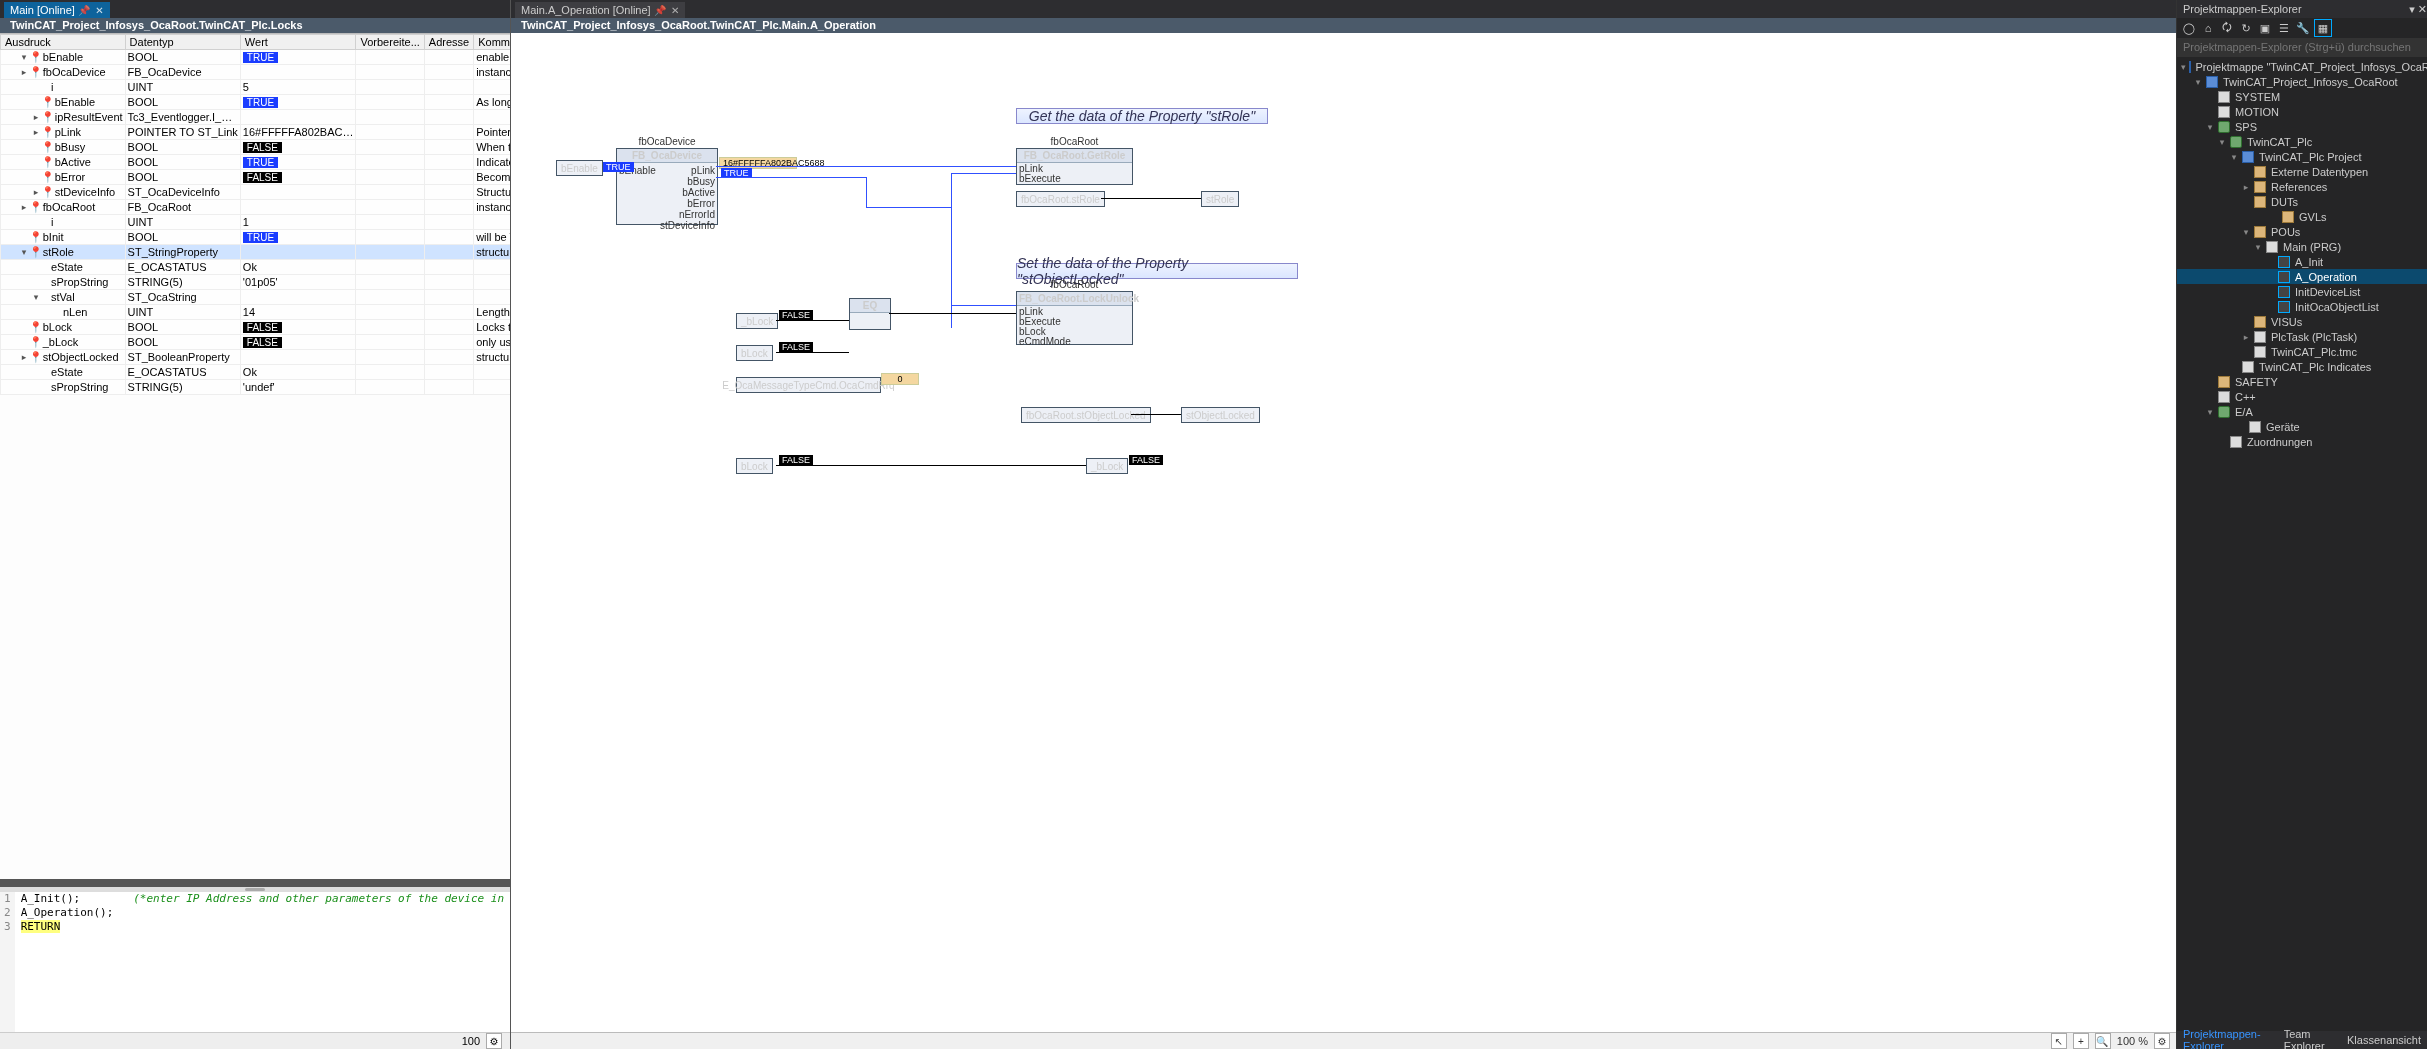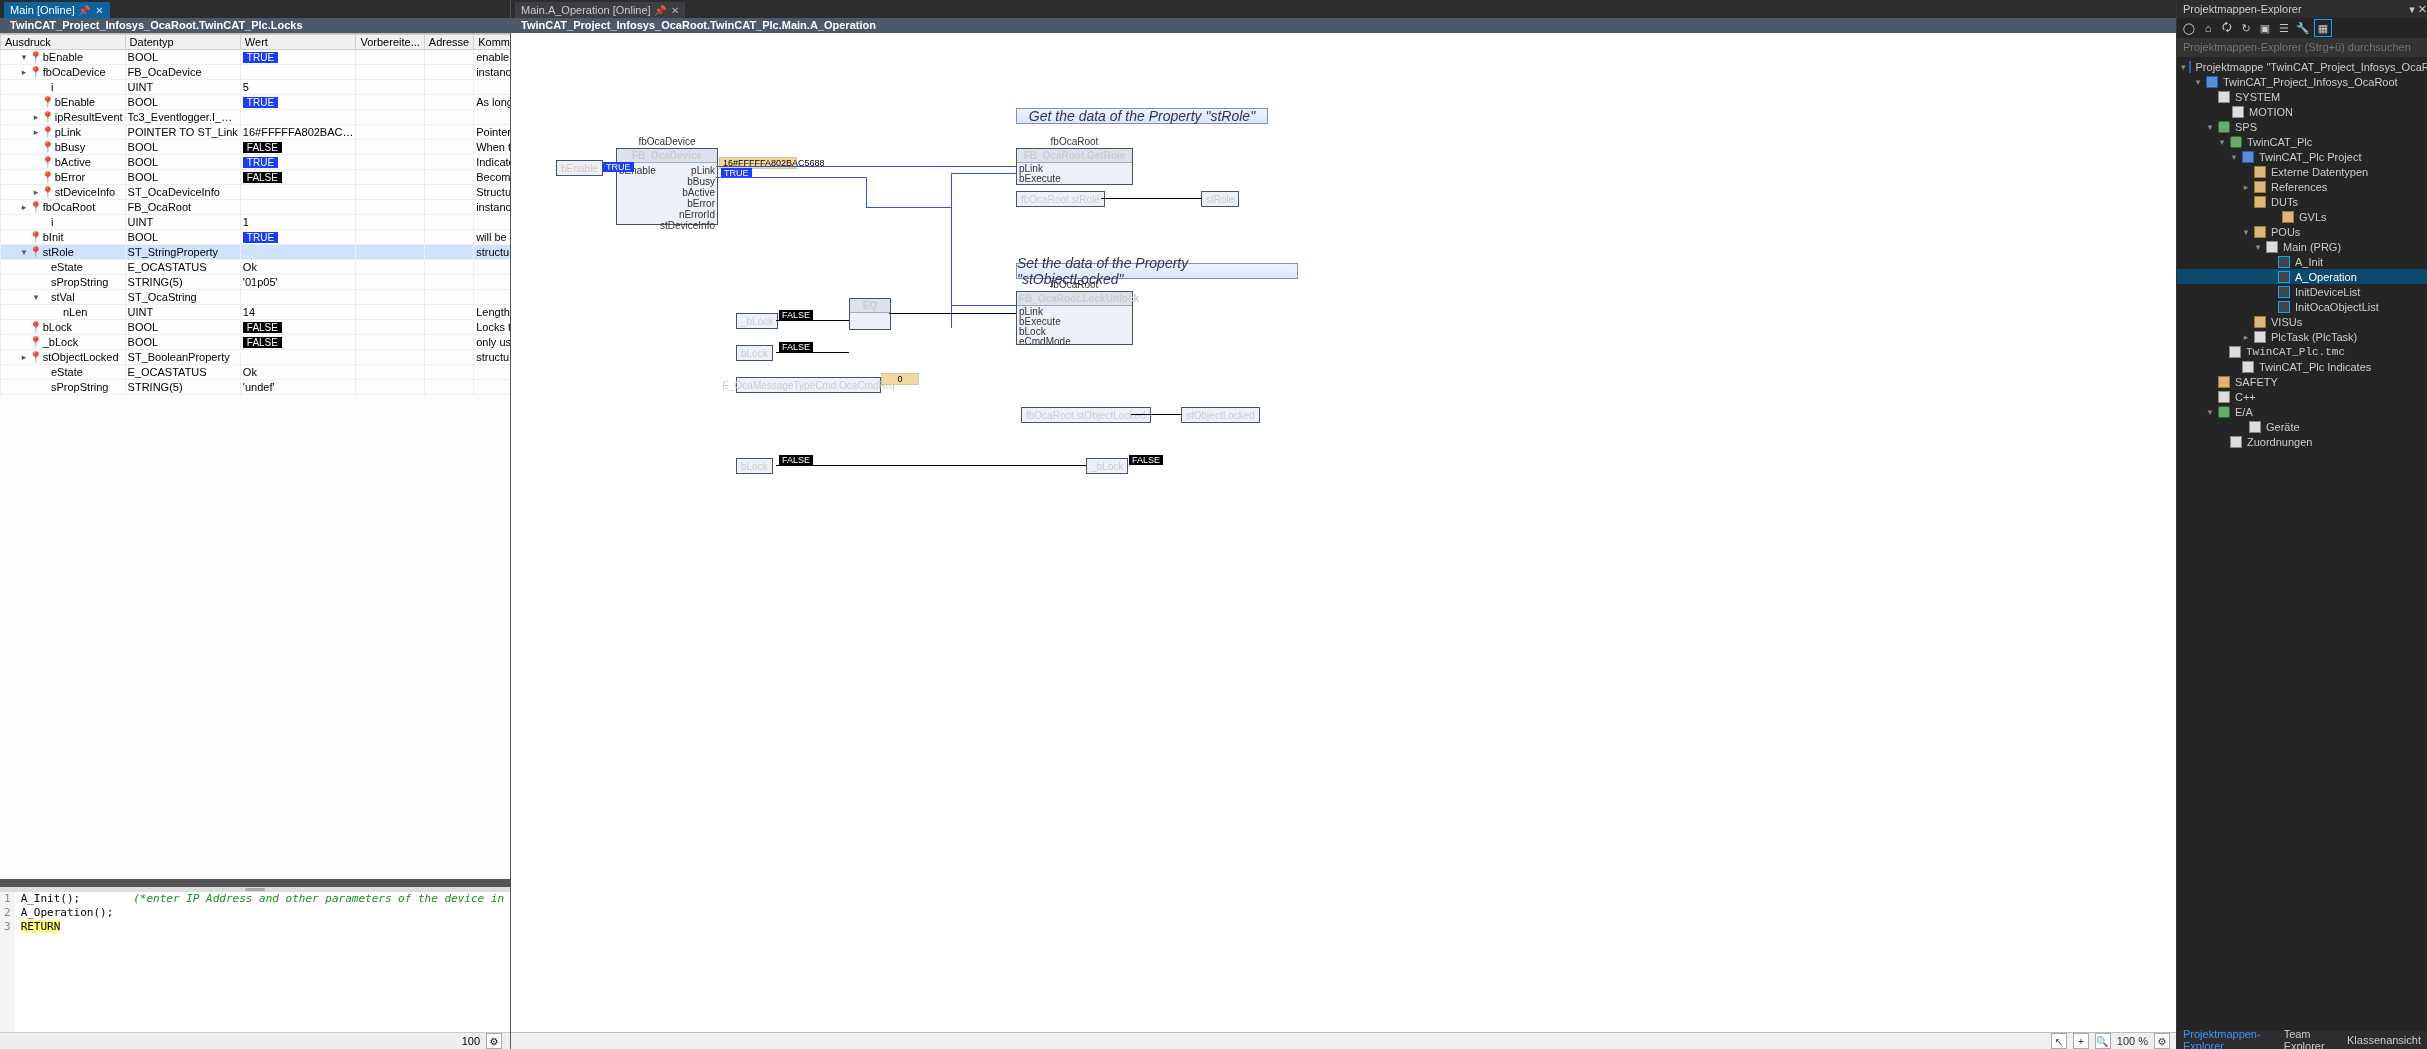--- a/index.html
+++ b/index.html
@@ -489,21 +489,21 @@
         <div class="tn" style="padding-left: 16px;">
           <span class="tw">▾</span>
           <span class="fico proj"></span>
           <span class="lbl">TwinCAT_Project_Infosys_OcaRoot</span>
         </div>
         <div class="tn" style="padding-left: 28px;">
           <span class="tw"></span>
           <span class="fico file"></span>
           <span class="lbl">SYSTEM</span>
         </div>
-        <div class="tn" style="padding-left: 42px;">
+        <div class="tn" style="padding-left: 28px;">
           <span class="tw"></span>
           <span class="fico file"></span>
           <span class="lbl">MOTION</span>
         </div>
         <div class="tn" style="padding-left: 28px;">
           <span class="tw">▾</span>
           <span class="fico db"></span>
           <span class="lbl">SPS</span>
         </div>
         <div class="tn" style="padding-left: 40px;">
@@ -569,21 +569,21 @@
         <div class="tn" style="padding-left: 64px;">
           <span class="tw"></span>
           <span class="fico folder"></span>
           <span class="lbl">VISUs</span>
         </div>
         <div class="tn" style="padding-left: 64px;">
           <span class="tw">▸</span>
           <span class="fico file"></span>
           <span class="lbl">PlcTask (PlcTask)</span>
         </div>
-        <div class="tn" style="padding-left: 39px; font-family: Liberation Mono, monospace;">
+        <div class="tn" style="padding-left: 64px;">
           <span class="tw"></span>
           <span class="fico file"></span>
           <span class="lbl">TwinCAT_Plc.tmc</span>
         </div>
         <div class="tn" style="padding-left: 52px;">
           <span class="tw"></span>
           <span class="fico file"></span>
           <span class="lbl">TwinCAT_Plc Indicates</span>
         </div>
         <div class="tn" style="padding-left: 28px;">

